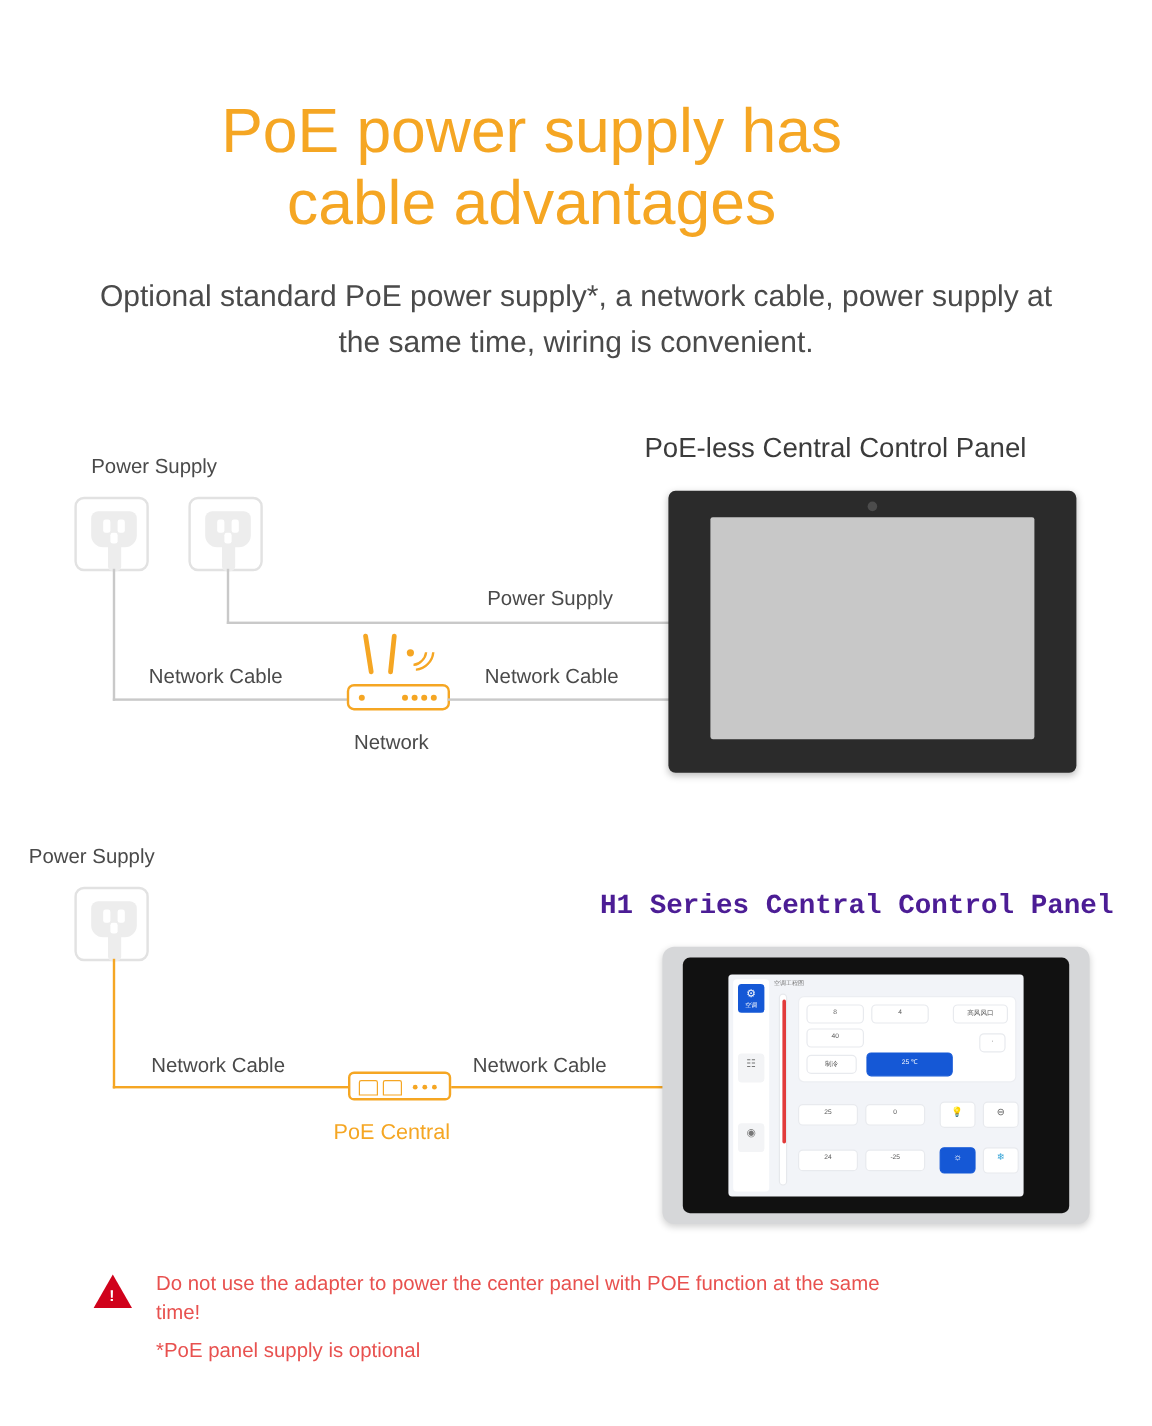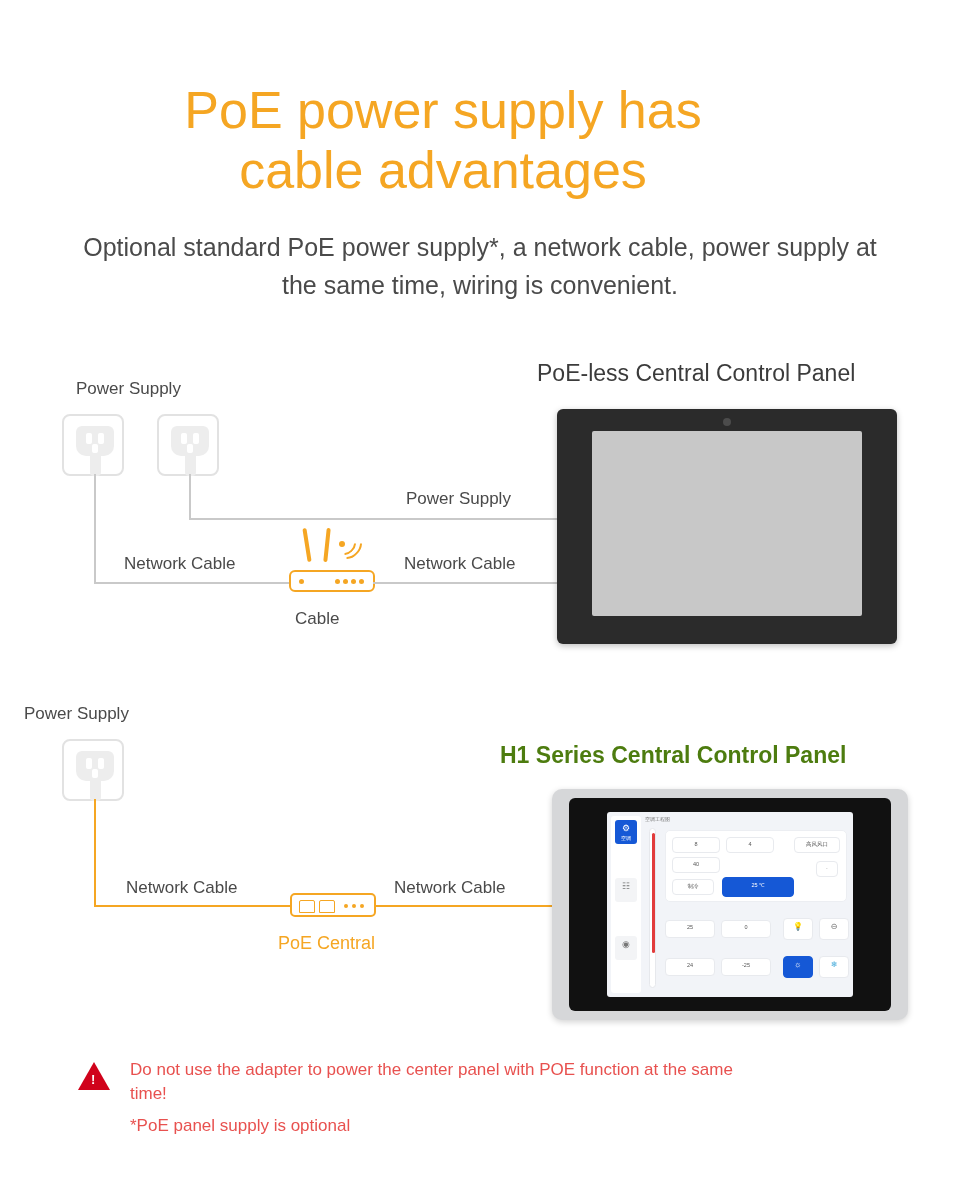--- a/index.html
+++ b/index.html
@@ -47,23 +47,24 @@
   }
   .lbl-title {
     position: absolute;
     font-size: 23px;
     color: #3b3b3b;
     white-space: nowrap;
   }
   .lbl-title-orange {
     position: absolute;
     font-size: 23px;
-    color: #4d7c0f;
+    color: #4c1d95;
     font-weight: bold;
     white-space: nowrap;
+    font-family: Liberation Mono, monospace;
   }
   .lbl-orange {
     position: absolute;
     font-size: 18px;
     color: #f5a623;
     white-space: nowrap;
   }
 
   
   .socket {
@@ -357,21 +358,21 @@
 <div class="wifi-dot" style="left:339px; top:541px;"></div>
 <div class="wifi-arc" style="left:337px; top:534px; width:14px; height:18px; transform:rotate(45deg);"></div>
 <div class="wifi-arc" style="left:335px; top:530px; width:22px; height:26px; transform:rotate(45deg);"></div>
 <div class="router" style="left:289px; top:570px;">
   <div class="knob" style="left:8px;"></div>
   <div class="knob" style="left:44px;"></div>
   <div class="knob" style="left:52px;"></div>
   <div class="knob" style="left:60px;"></div>
   <div class="knob" style="left:68px;"></div>
 </div>
-<div class="lbl" style="left:295px; top:609px;">Cable</div>
+<div class="lbl" style="left:295px; top:609px;">Network</div>
 
 <div class="wire" style="left:373px; top:582px; width:248px; height:2px;"></div>
 <div class="lbl" style="left:398px; top:554px; background:#fff; padding:0 6px;">Network Cable</div>
 
 <div class="tablet1">
   <div class="cam"></div>
   <div class="screen"></div>
 </div>
 
 <div class="lbl" style="left:24px; top:704px;">Power Supply</div>

